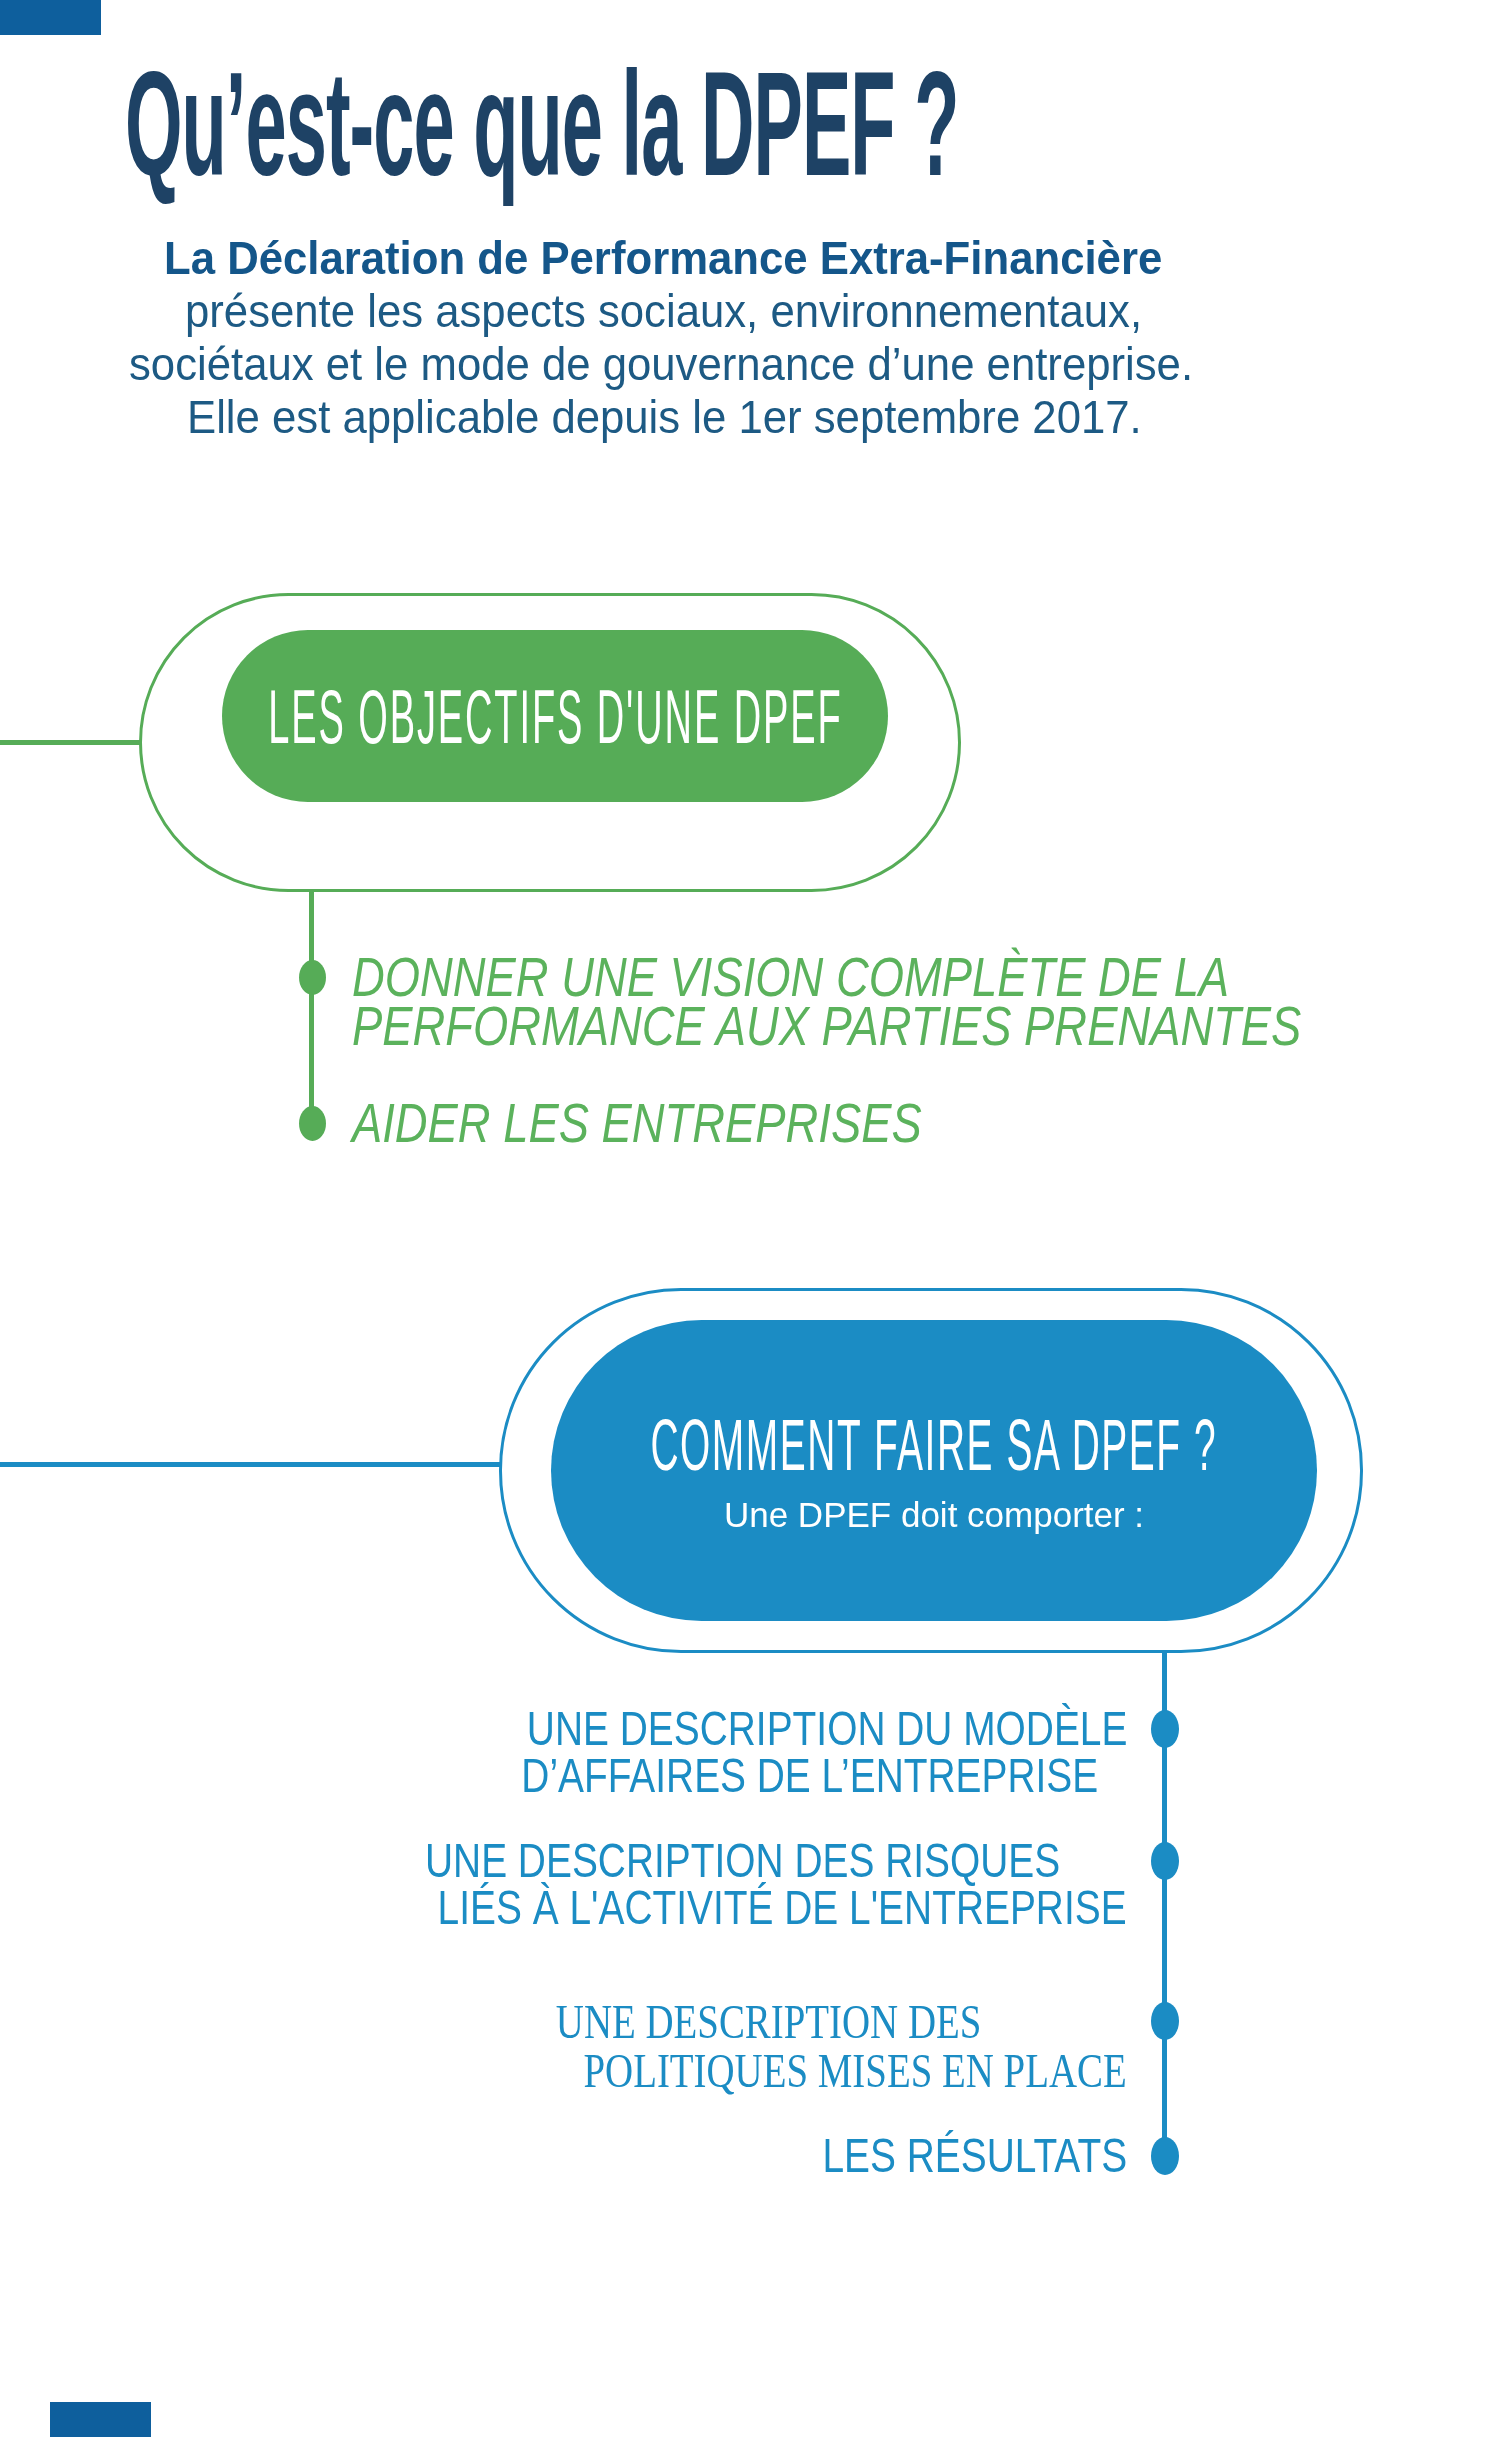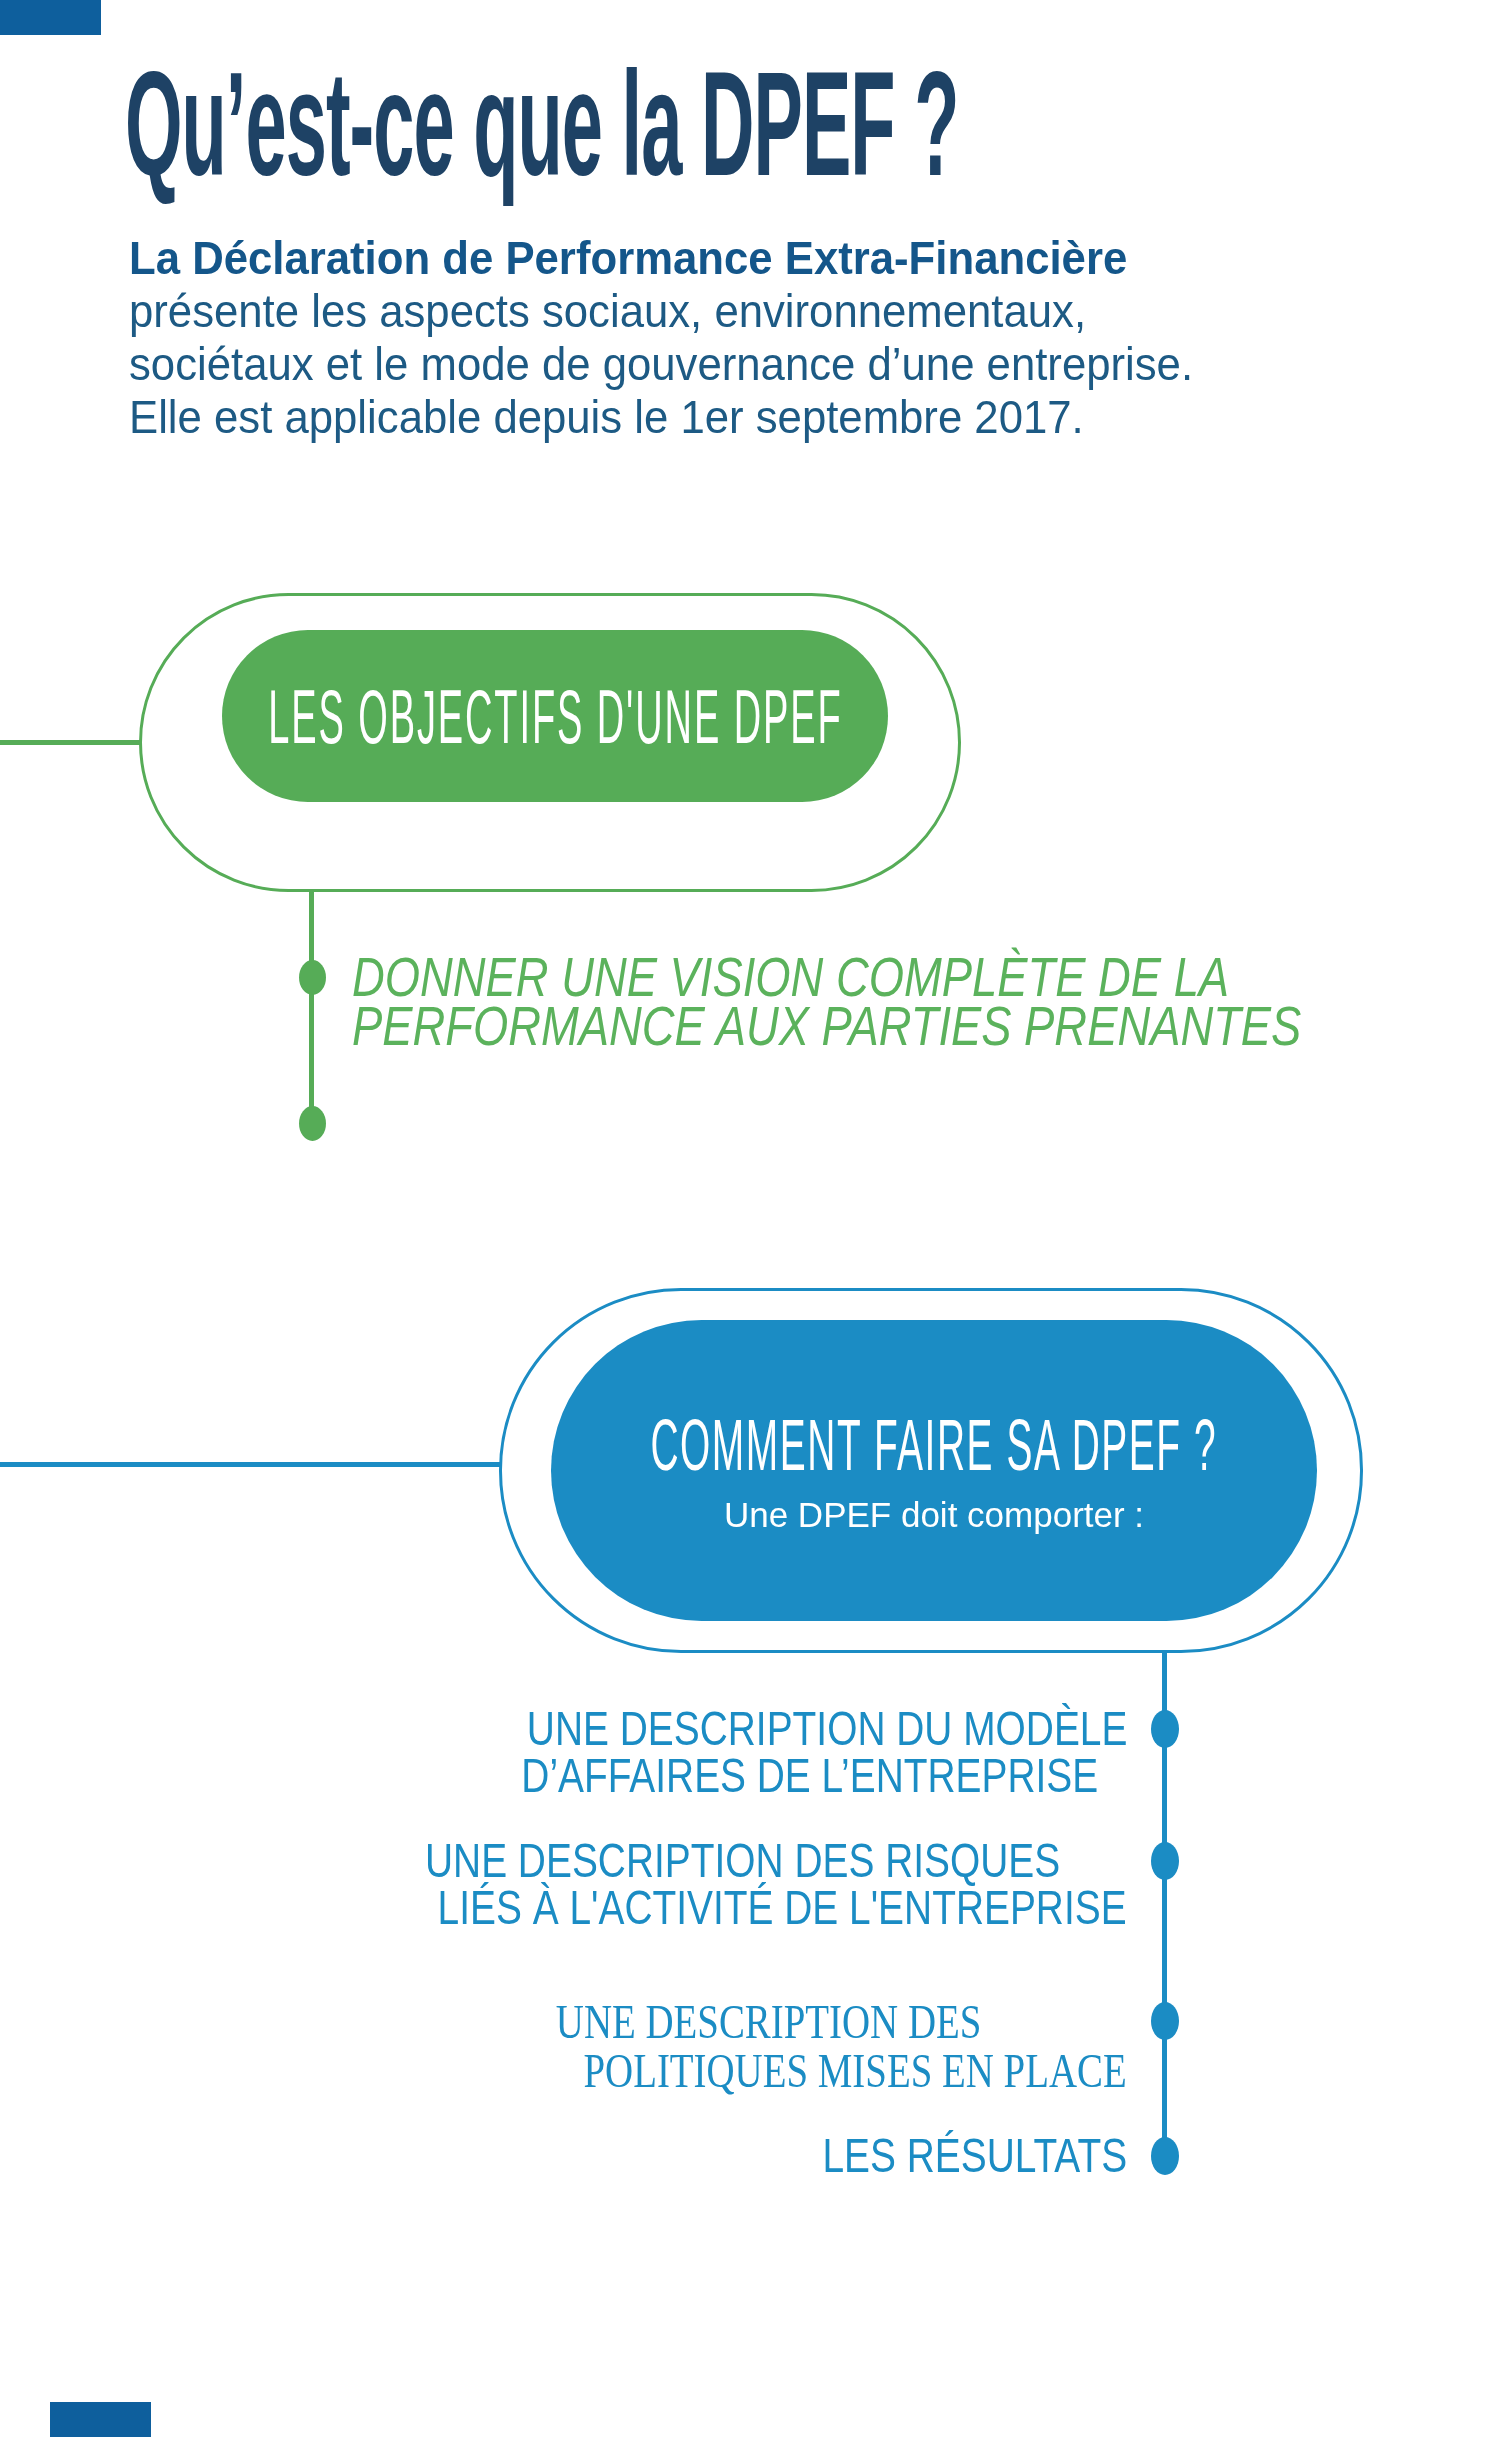--- a/index.html
+++ b/index.html
@@ -17,21 +17,21 @@
   #bar-right{left:1046;top:138;}
   #page-title{
     left:125px;top:48px;height:153px;
     font-size:148px;line-height:151px;font-weight:700;color:#1e4265;
     letter-spacing:-1.9px;
   }
   #page-title .cx{transform:scaleX(0.50);}
 
   
   #intro{left:129px;top:232px;color:#1d5a84;font-size:46px;line-height:53px;}
-  #intro .line{height:53px;}
+  #intro .line{height:53px;text-align:center;}
   #intro .cx{transform:scaleX(0.95);}
   #intro .lead{font-weight:700;color:#14568a;}
   #green-hline{left:0;top:740px;width:141px;height:4.8px;background:#56ac57;}
   #green-outer{
     left:139px;top:593px;width:822px;height:299px;box-sizing:border-box;
     border:3.8px solid #56ac57;border-radius:153px;background:#ffffff;
   }
   #green-inner{
     left:222px;top:630px;width:666px;height:172px;background:#56ac57;
     border-radius:115px;display:flex;align-items:center;justify-content:center;
@@ -106,20 +106,21 @@
 <div class="abs" id="green-vline"></div>
 
 <div class="abs gdot" id="gdot-1"></div>
 <div class="abs gtext" id="gtext-1">
   <div><span class="cx">DONNER UNE VISION COMPLÈTE DE LA</span></div>
   <div><span class="cx">PERFORMANCE AUX PARTIES PRENANTES</span></div>
 </div>
 
 <div class="abs gdot" id="gdot-2"></div>
 <div class="abs gtext" id="gtext-2">
+  <div><span class="cx">AIDER LES ENTREPRISES</span></div>
 </div>
 
 <div class="abs" id="blue-hline"></div>
 <div class="abs" id="blue-outer"></div>
 <div class="abs" id="blue-inner">
   <span class="pill-title">COMMENT FAIRE SA DPEF ?</span>
   <span class="pill-subtitle">Une DPEF doit comporter :</span>
 </div>
 <div class="abs" id="blue-vline"></div>
 

